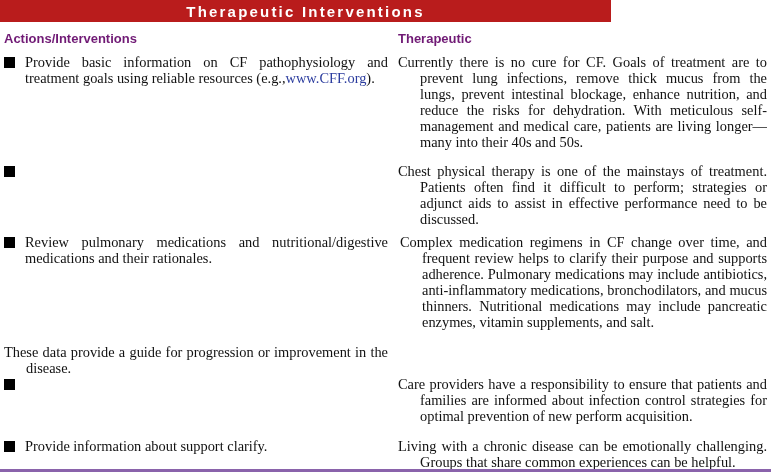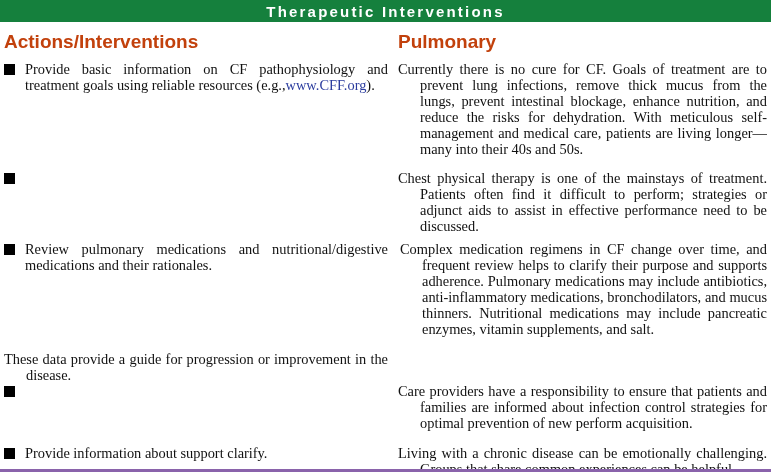--- a/index.html
+++ b/index.html
@@ -6,22 +6,22 @@
   body {
     width: 771px; height: 472px;
     background: #ffffff;
     overflow: hidden;
     position: relative;
     font-family: "Liberation Serif", serif;
     color: #111111;
   }
   
   .title-bar {
-    width: 771px; height: 22px;
-    background: #15803d;
+    width: 611px; height: 22px;
+    background: #b91c1c;
     display: flex; align-items: center; justify-content: center; text-align: center;
   }
   .title-bar .title {
     font-family: "Liberation Sans", sans-serif;
     font-weight: bold;
     font-size: 15px;
     letter-spacing: 2.2px;
     color: #ffffff;
     white-space: nowrap;
   }
@@ -29,22 +29,22 @@
   .table-area { padding: 0 4px; }
   .grid-row {
     display: grid;
     grid-template-columns: 384px 1fr;
     column-gap: 10px;
   }
   .col-heads { margin: 9px 0 8px 0; }
   .col-head {
     font-family: "Liberation Sans", sans-serif;
     font-weight: bold;
-    font-size: 19px;
-    color: #c2410c;
+    font-size: 13px;
+    color: #701a75;
   }
   
   .cell { font-size: 14.4px; line-height: 16px; }
   .action-cell { position: relative; padding-left: 21px; }
   .bullet {
     position: absolute; left: 0; top: 3px;
     width: 11px; height: 11px;
     background: #000000;
     display: inline-block;
   }
@@ -75,21 +75,21 @@
 <body>
 
 <div class="title-bar">
   <span class="title">Therapeutic Interventions</span>
 </div>
 
 <div class="table-area">
 
   <div class="grid-row col-heads">
     <div class="col-head">Actions/Interventions</div>
-    <div class="col-head">Pulmonary</div>
+    <div class="col-head">Therapeutic</div>
   </div>
 
   <div class="grid-row r1">
     <div class="cell action-cell">
       <span class="bullet"></span>
       <p class="action-text"><span>Provide basic information on CF pathophysiology and treatment goals using reliable resources (e.g.,</span><a class="link">www.CFF.org</a><span>).</span></p>
     </div>
     <div class="cell rationale-cell">
       <p class="rationale-text">Currently there is no cure for CF. Goals of treatment are to prevent lung infections, remove thick mucus from the lungs, prevent intestinal blockage, enhance nutrition, and reduce the risks for dehydration. With meticulous self-management and medical care, patients are living longer—many into their 40s and 50s.</p>
     </div>

